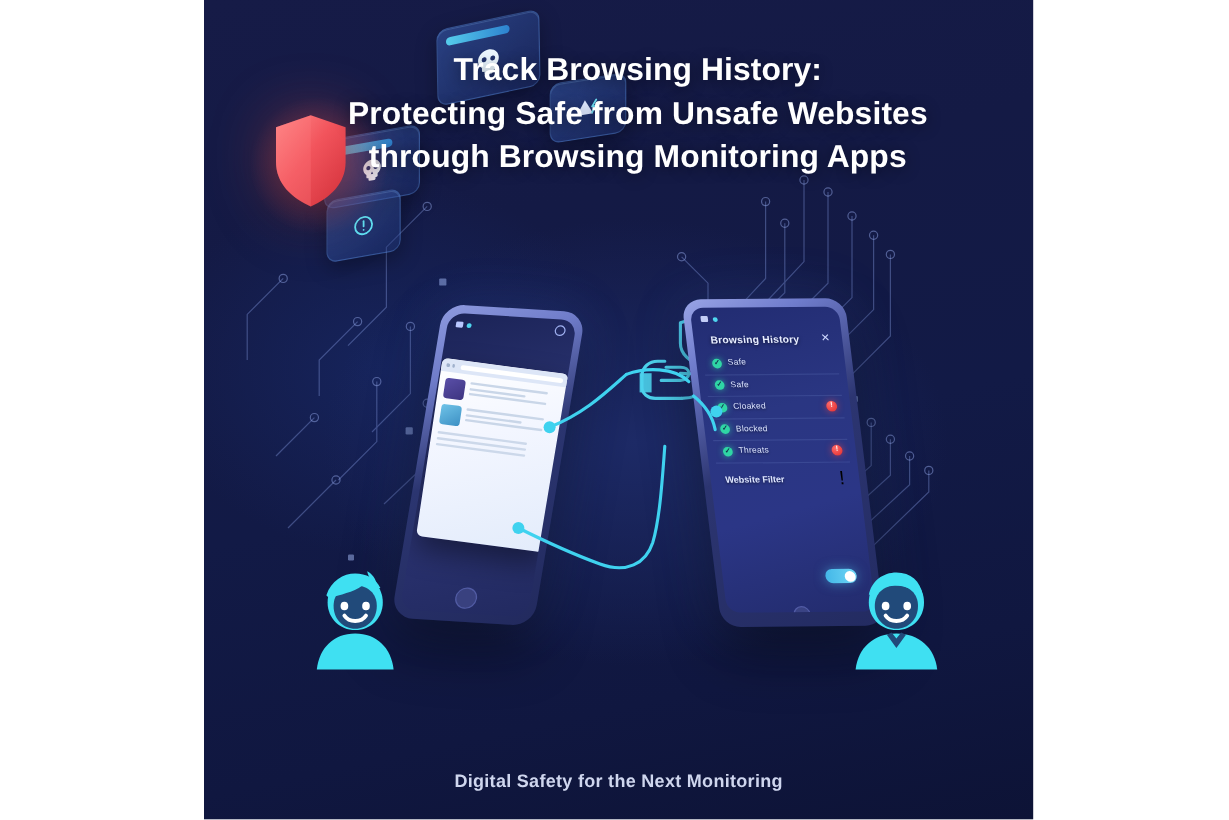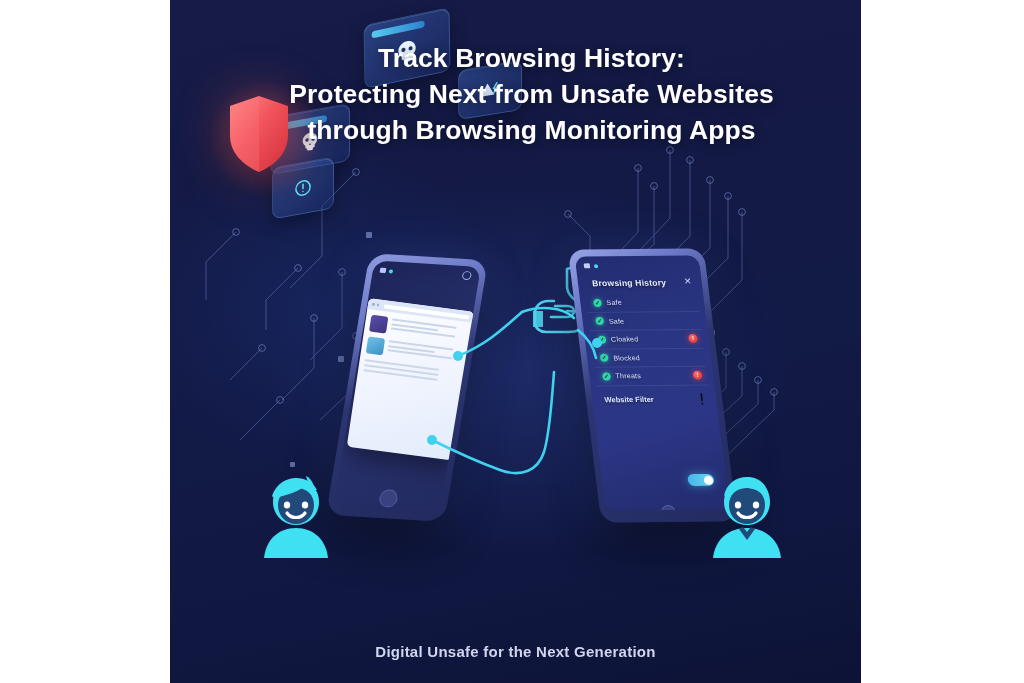--- a/index.html
+++ b/index.html
@@ -244,21 +244,21 @@
         <rect x="196" y="232" width="6" height="6" rx="1"></rect>
         <rect x="168" y="356" width="6" height="6" rx="1"></rect>
         <rect x="210" y="412" width="5" height="5" rx="1"></rect>
         <rect x="120" y="462" width="5" height="5" rx="1"></rect>
         <rect x="540" y="330" width="5" height="5" rx="1"></rect>
       </g>
     </svg>
 
     <div class="title">
       <span class="ln">Track Browsing History:</span>
-      <span class="ln">Protecting Next from Unsafe Websites</span>
+      <span class="ln">Protecting Safe from Unsafe Websites</span>
       <span class="ln">through Browsing Monitoring Apps</span>
     </div>
 
     <div class="card3d card-skull-a">
       <div class="bar"></div>
       <svg class="skull" width="26" height="26" viewBox="0 0 24 24" fill="currentColor" style="margin-top:7px;">
         <path d="M12 2C7.6 2 4 5.4 4 9.6c0 2.4 1.1 4.4 2.9 5.7v2.2c0 .6.5 1 1 1h.9v1.4c0 .6.5 1.1 1.1 1.1h4.2c.6 0 1.1-.5 1.1-1.1V18.5h.9c.6 0 1-.4 1-1v-2.2c1.8-1.3 2.9-3.3 2.9-5.7C20 5.4 16.4 2 12 2zm-3.3 9.2a1.9 1.9 0 1 1 0-3.8 1.9 1.9 0 0 1 0 3.8zm6.6 0a1.9 1.9 0 1 1 0-3.8 1.9 1.9 0 0 1 0 3.8zM12 13l1.1 2.2h-2.2L12 13z"></path>
       </svg>
     </div>
 
@@ -436,16 +436,16 @@
         <path d="M41 18 c-11 0-18 7-18 17 0 11 8 19 18 19 s18-8 18-19 c0-10-7-17-18-17z" fill="#214a7a"></path>
         <path d="M18 26 c2-12 12-19 23-19 c12 0 20 7 22 19 c-8-4-14-8-23-8 c-8 0-16 4-22 8z" fill="#3fe0f2"></path>
         <ellipse cx="32" cy="35" rx="3.2" ry="3.6" fill="#ffffff"></ellipse>
         <ellipse cx="50" cy="35" rx="3.2" ry="3.6" fill="#ffffff"></ellipse>
         <path d="M32 43 c4 6 14 6 18 0" stroke="#ffffff" stroke-width="3.2" stroke-linecap="round" fill="none"></path>
         <path d="M41 58 c-19 0-32 12-34 30 h68 c-2-18-15-30-34-30z" fill="#3fe0f2"></path>
         <path d="M33 59 l8 11 l8-11 l-4-2 l-4 5 l-4-5 z" fill="#214a7a"></path>
       </g>
     </svg>
 
-    <div class="tagline">Digital Unsafe for the Next Generation</div>
+    <div class="tagline">Digital Safety for the Next Monitoring</div>
 
   </div>
 </div>
 
 </body></html>

